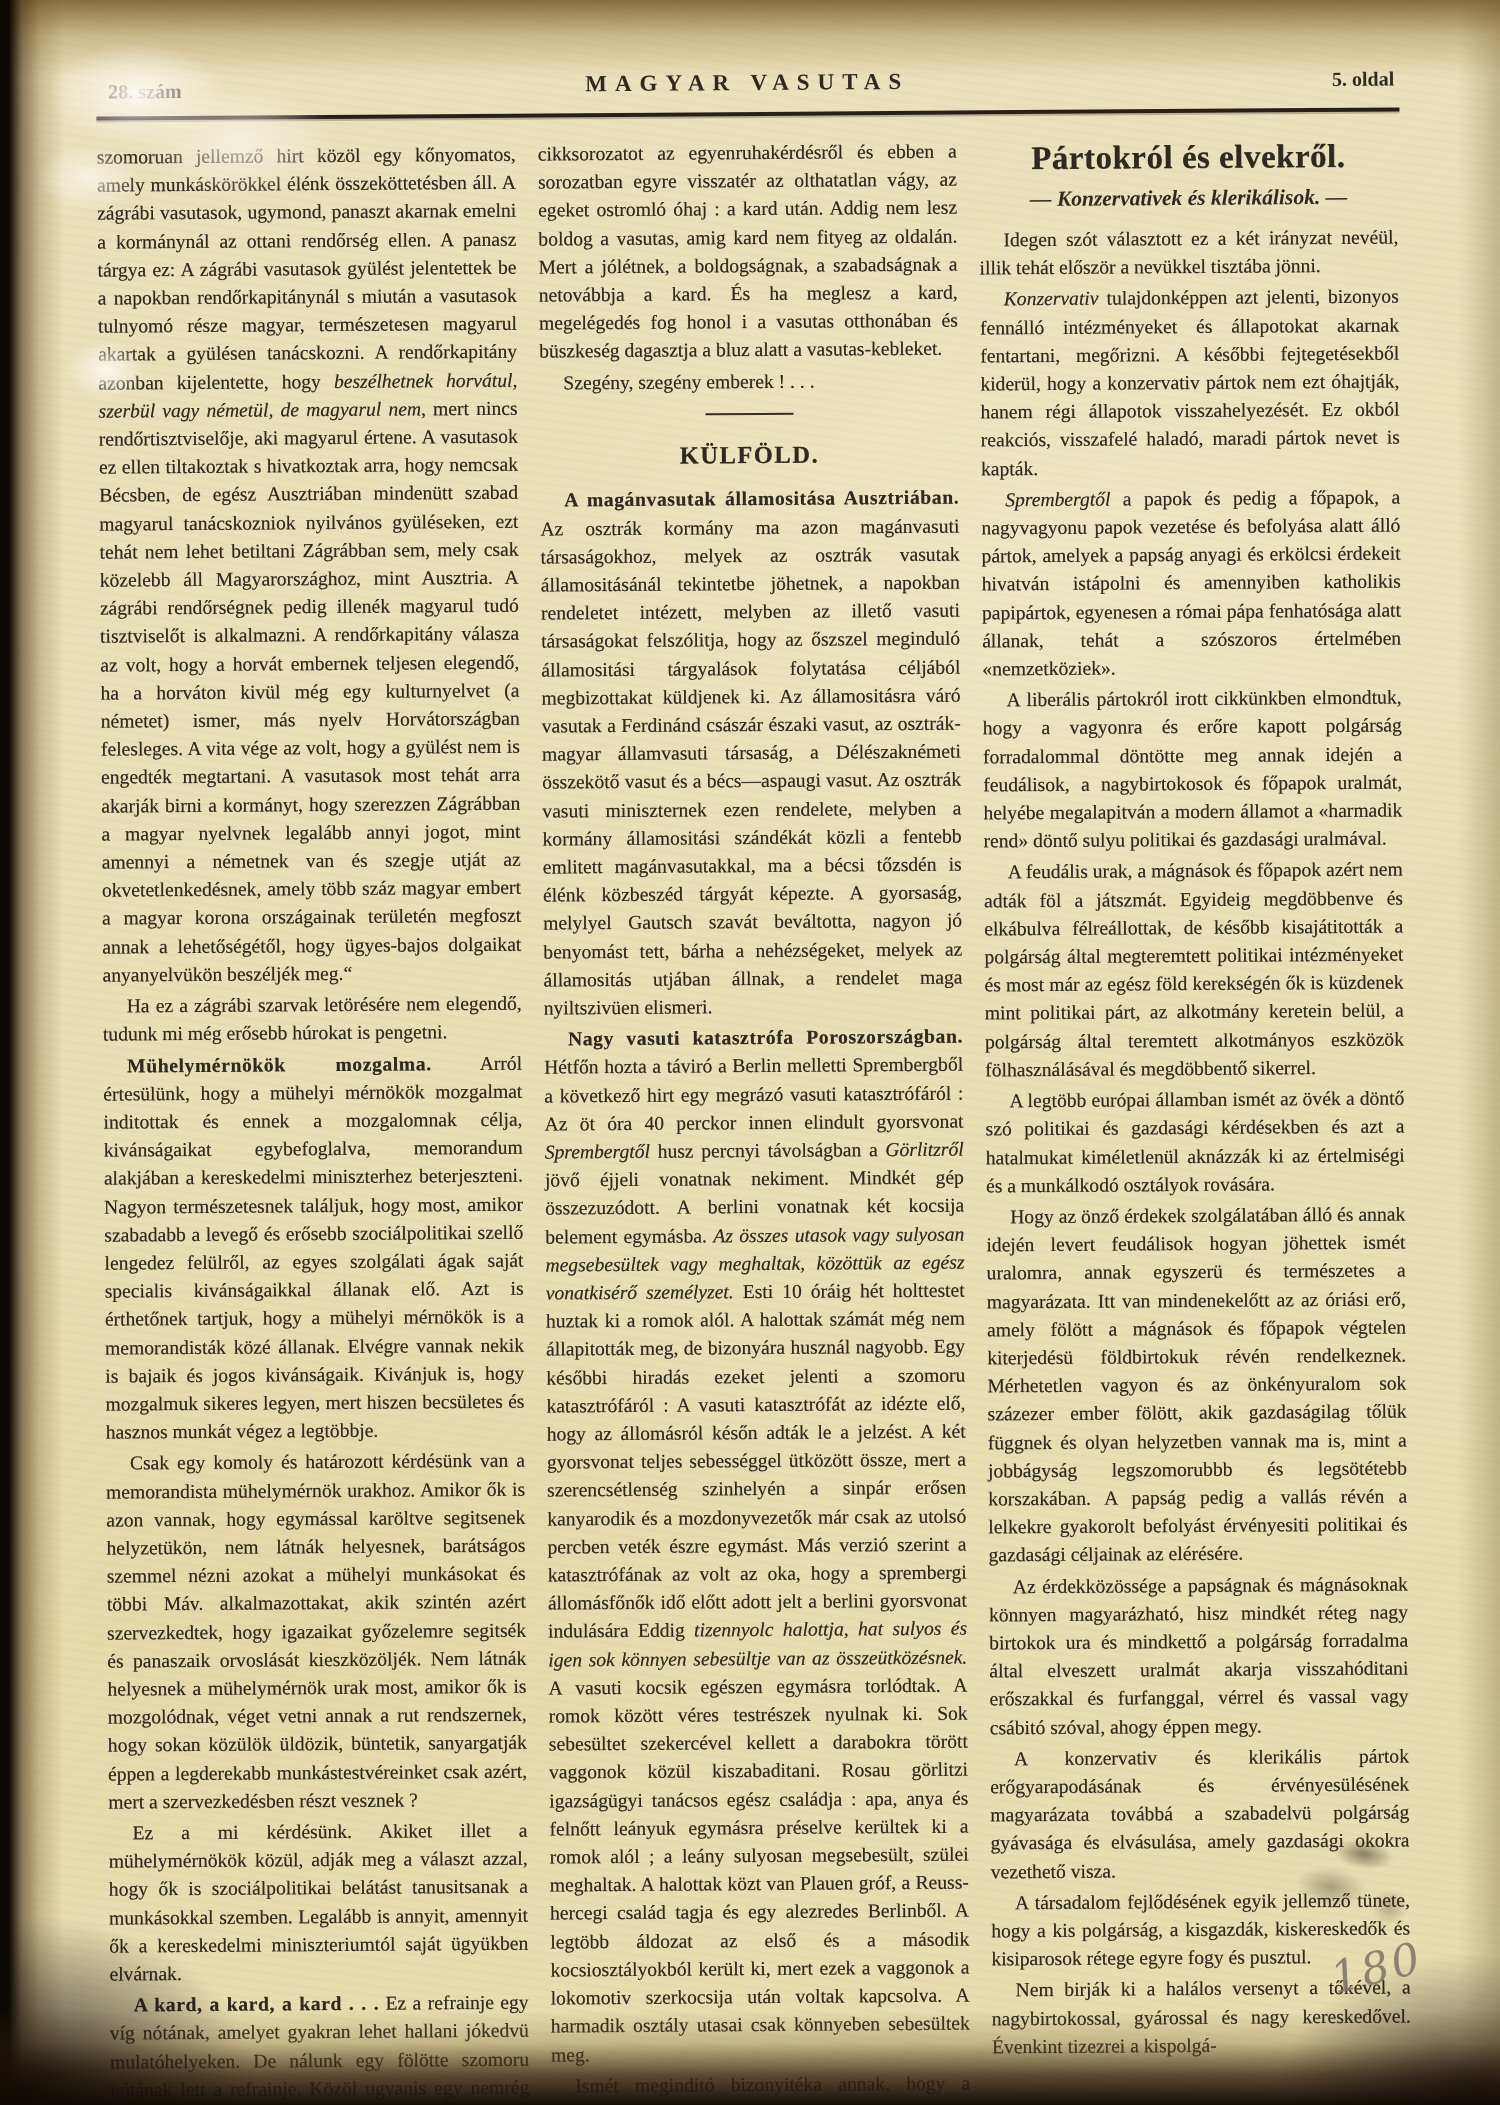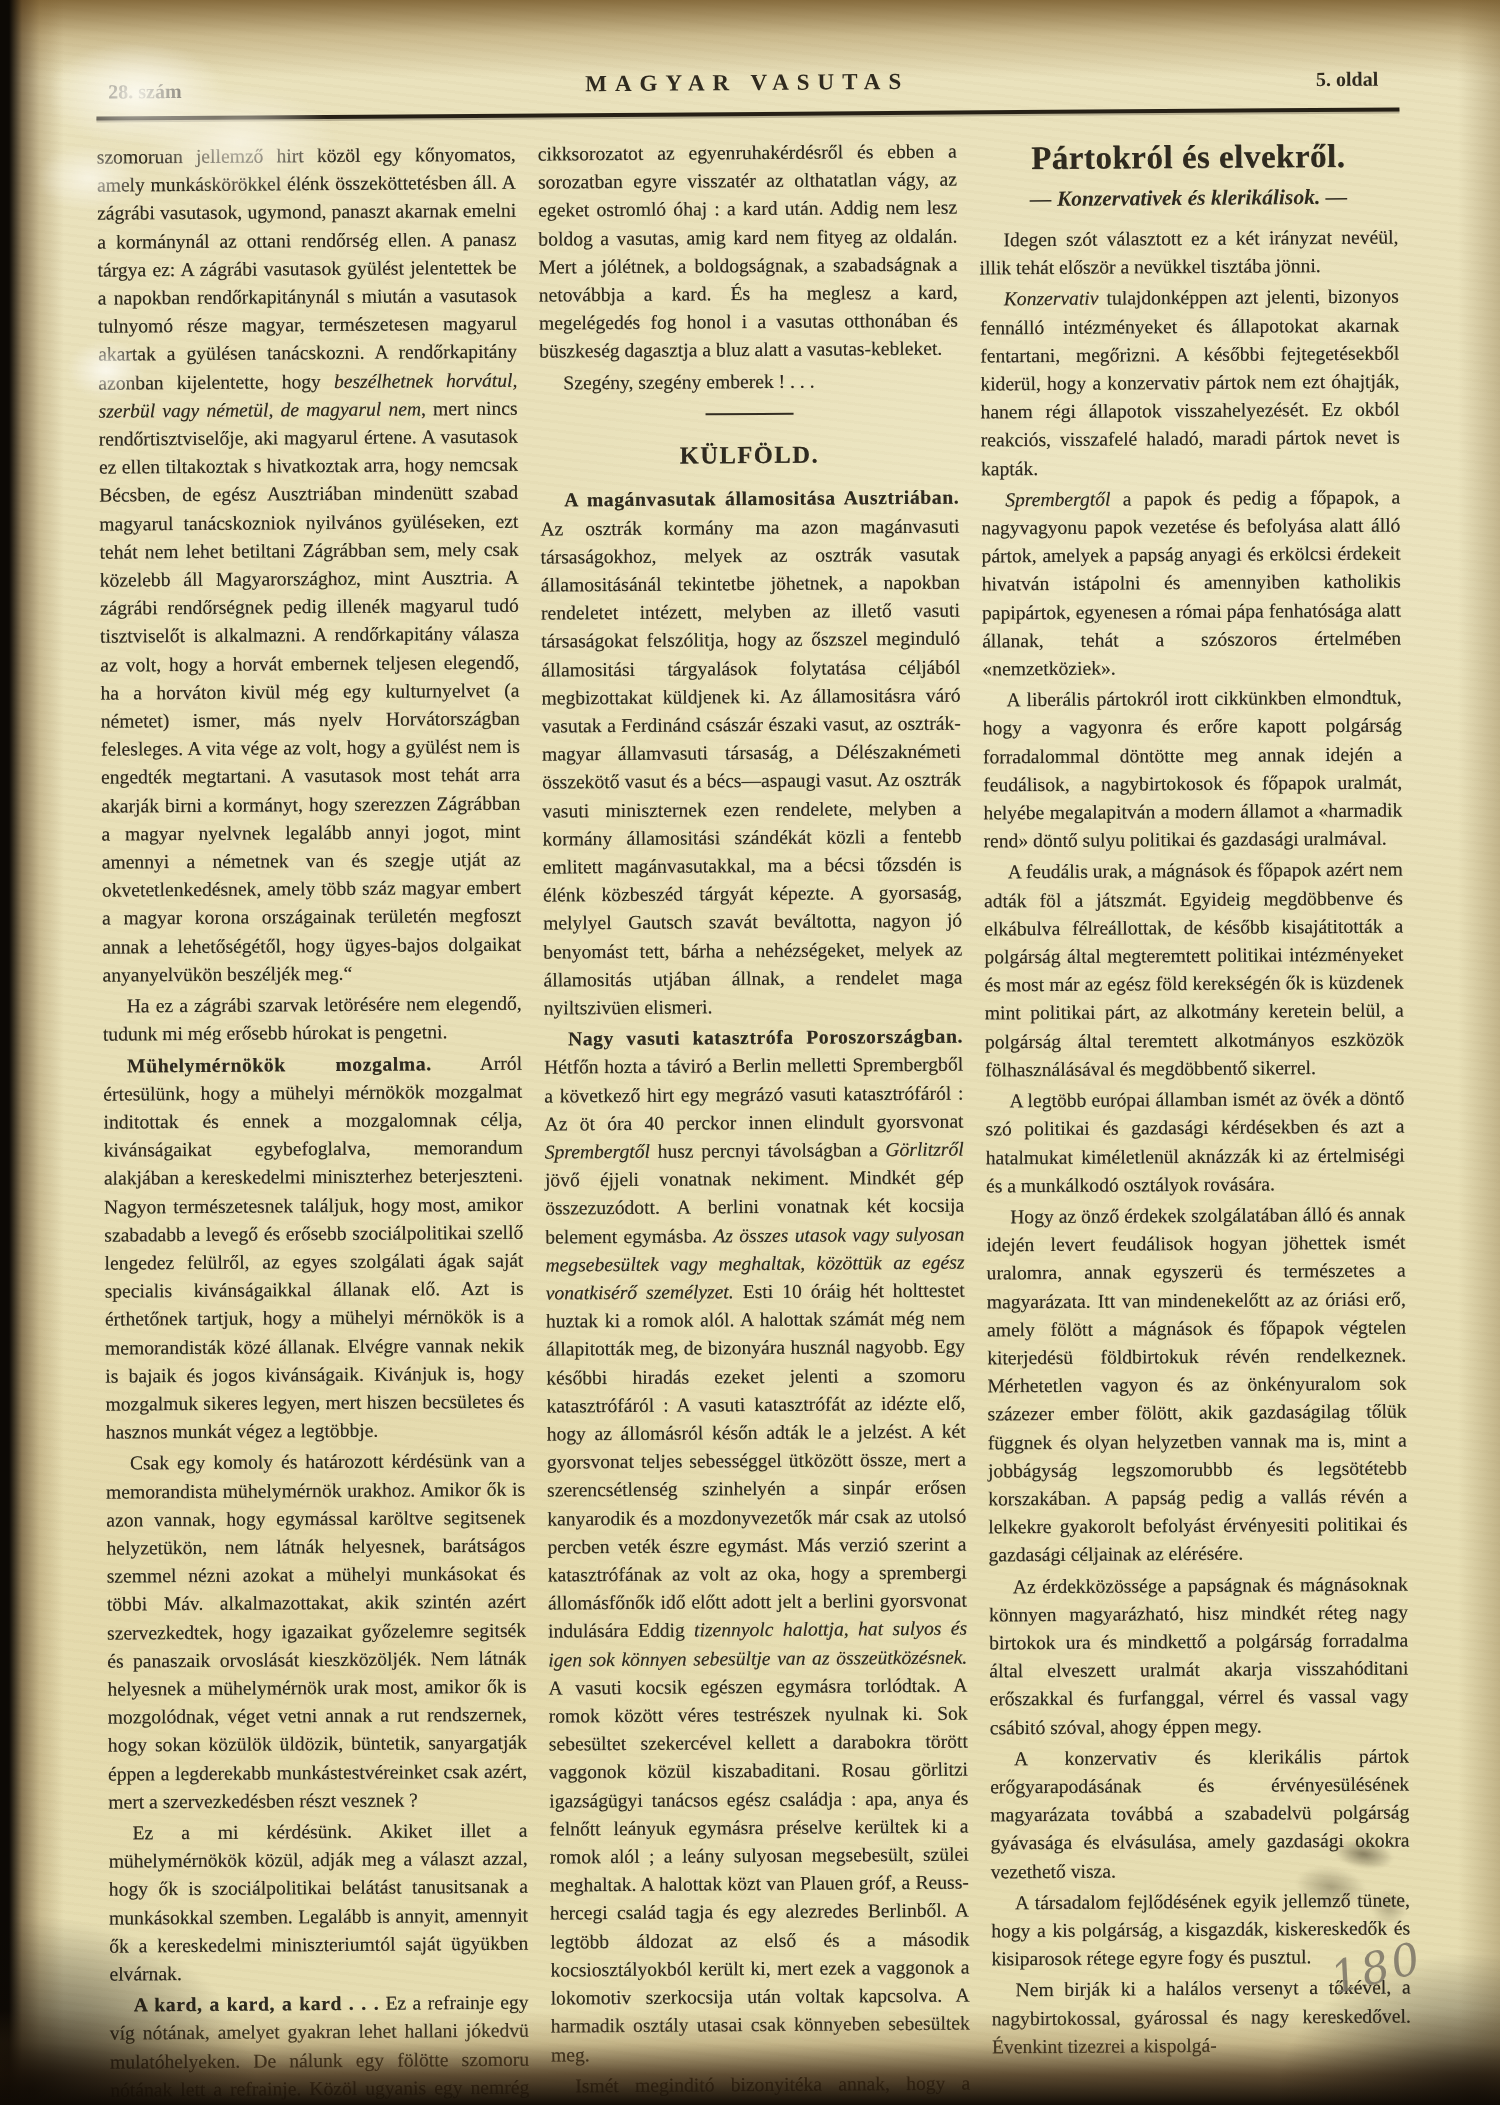--- a/index.html
+++ b/index.html
@@ -39,21 +39,21 @@
       radial-gradient(ellipse 50px 28px at 38% 62%, rgba(40,32,16,0.32), transparent 72%),
       radial-gradient(circle 26px at 76% 72%, rgba(40,32,16,0.26), transparent 70%);}
   .handwritten{position:absolute;left:1330px;top:1942px;
     font-family:"DejaVu Serif",serif;font-style:italic;font-size:44px;
     color:rgba(128,121,105,0.9);transform:rotate(-14deg);letter-spacing:3px;}
   
   #print{position:absolute;left:0;top:0;width:1500px;height:2105px;transform:rotate(-0.4deg);transform-origin:50% 50%;}
   .header{position:absolute;left:103px;top:64px;width:1302px;height:44px;}
   .issue{position:absolute;left:12px;top:12px;font-size:20px;font-weight:bold;}
   .masthead{position:absolute;left:0;right:0;top:6px;text-align:center;font-size:23px;font-weight:bold;letter-spacing:8px;}
-  .pageno{position:absolute;right:20px;top:8px;font-size:20px;font-weight:bold;}
+  .pageno{position:absolute;right:4px;top:8px;font-size:20px;font-weight:bold;}
   .rule{position:absolute;left:103px;top:112px;width:1303px;height:4px;background:#262016;
     box-shadow:0 2px 0 rgba(38,32,22,0.25);}
   .columns{position:absolute;left:103px;top:138px;width:1302px;display:flex;gap:22px;}
   .col{width:419px;}
   .col p{margin:1px 0 3px;text-align:justify;font-size:19.6px;line-height:28.2px;
     text-shadow:0.2px 0.2px 0.35px rgba(47,42,31,0.55);}
   .col p.indent{text-indent:24px;}
   .b{font-weight:bold;letter-spacing:0.6px;}
   .it{font-style:italic;}
   .h1{font-size:33px;font-weight:bold;text-align:center;margin:4px 0 10px;letter-spacing:0.5px;

